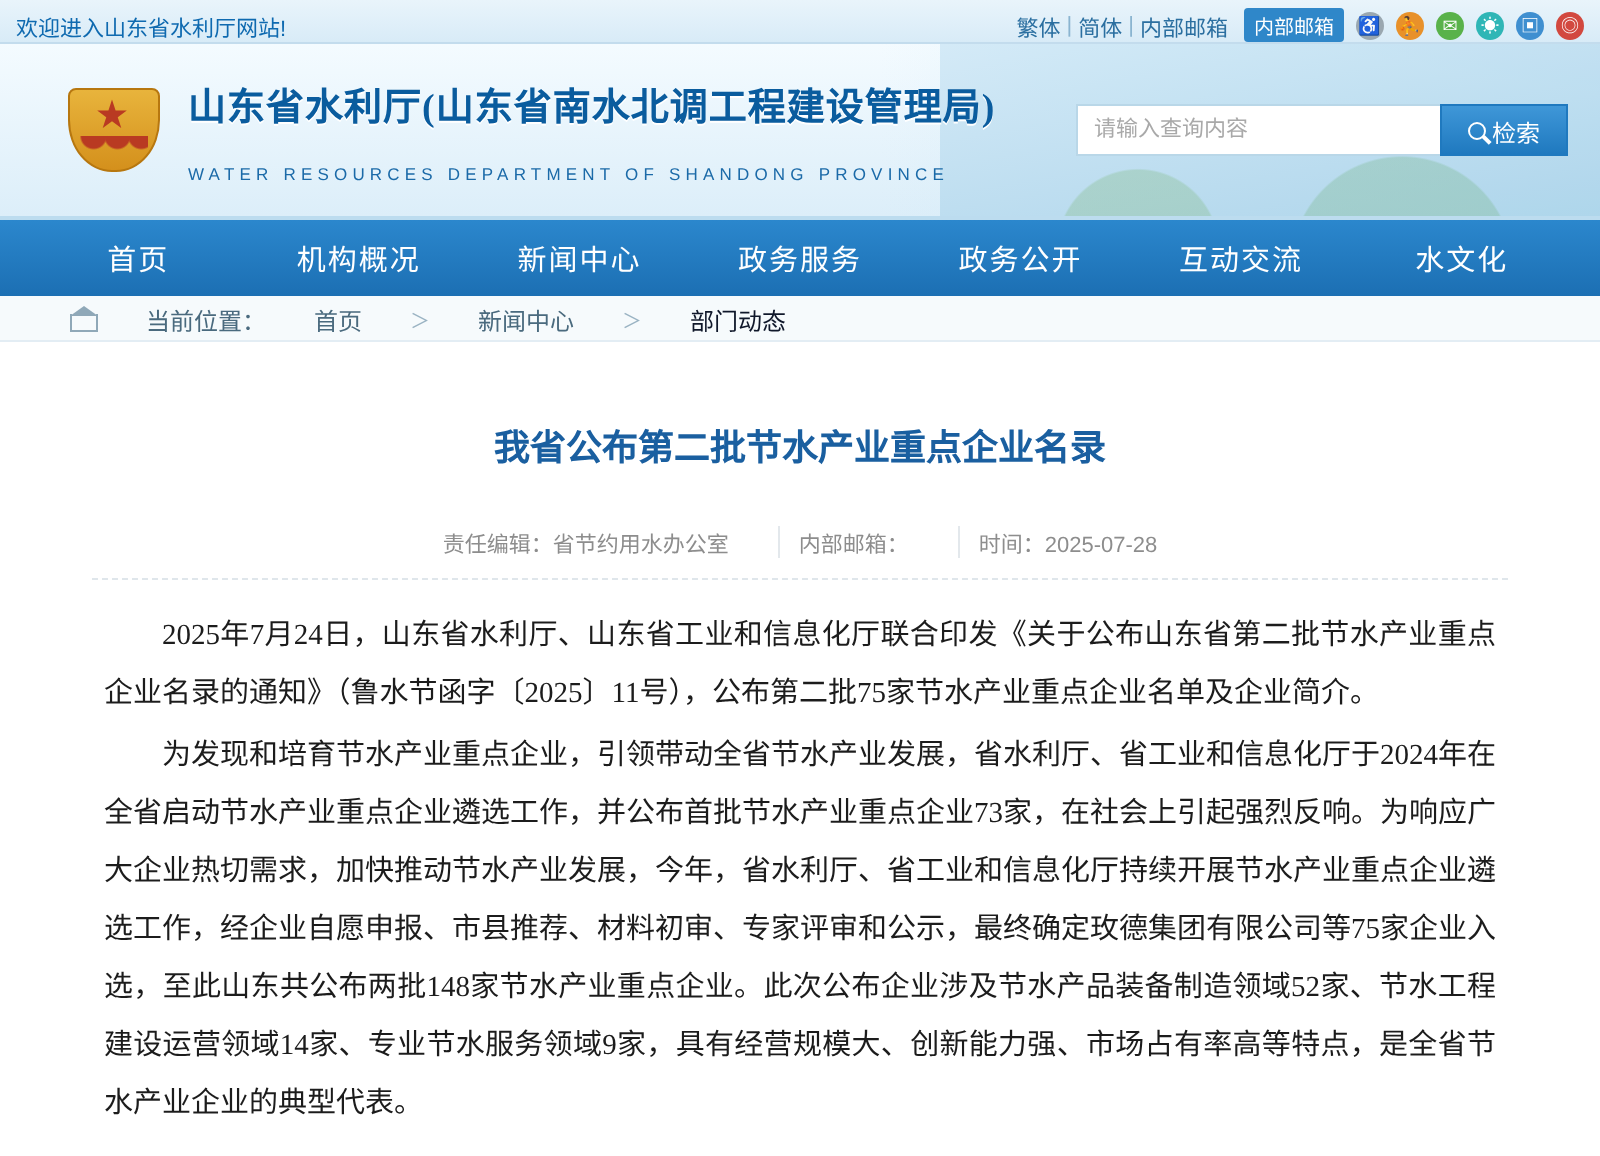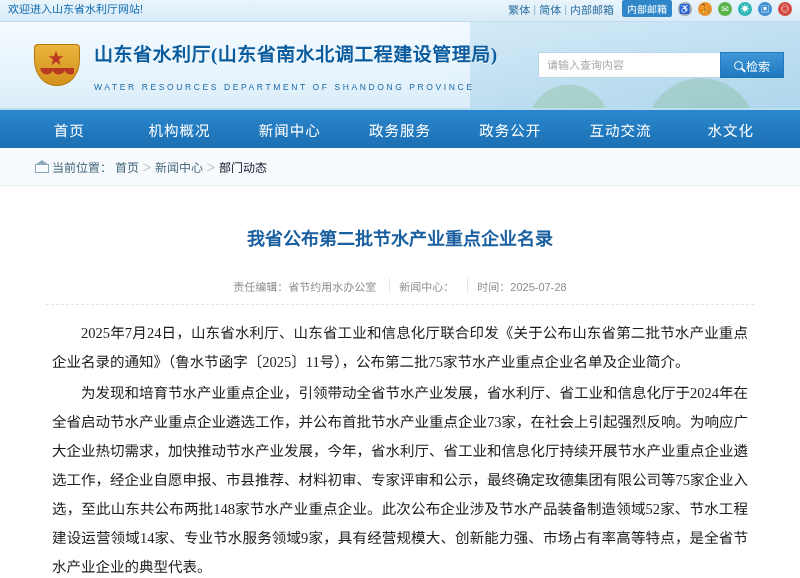--- a/index.html
+++ b/index.html
@@ -11,21 +11,21 @@
     background: #ffffff;
   }
   body { position: relative; }
 
   
   .topbar {
     height: 22px;
     background: linear-gradient(#e9f4fb, #d8ebf7);
     border-bottom: 1px solid #c3dced;
     display: flex;
-    align-items: flex-start;
+    align-items: flex-end;
     padding: 0 8px;
     font-size: 11px;
     color: #1a5b8f;
   }
   .topbar-welcome { flex: 0 0 auto; color: #0f6ab0; font-size: 11px; }
   .topbar-right {
     margin-left: auto;
     display: flex;
     align-items: center;
     gap: 4px;
@@ -197,24 +197,24 @@
     cursor: pointer;
     font-family: "Liberation Serif", serif;
   }
 
   
   .page {
     background: #f3f8fb;
     min-height: 100px;
   }
   .breadcrumb {
-    height: 38px;
-    display: flex;
-    align-items: center;
-    gap: 3px;
+    height: 23px;
+    display: flex;
+    align-items: center;
+    gap: 24px;
     padding: 0 34px;
     font-size: 12px;
     color: #5b7688;
     border-bottom: 1px solid #e3edf4;
     background: #f6fafc;
   }
   .home-ico {
     width: 15px; height: 13px;
     position: relative;
     display: inline-block;
@@ -249,21 +249,21 @@
     font-family: "Liberation Serif", serif;
     font-size: 18px;
     font-weight: bold;
     color: #1a5fa0;
     padding: 6px 0 16px;
   }
   .meta-bar {
     display: flex;
     justify-content: center;
     align-items: center;
-    gap: 4px;
+    gap: 16px;
     font-size: 11px;
     color: #8d8d8d;
     border-bottom: 1px dashed #dfe6eb;
     padding-bottom: 10px;
   }
   .meta-item { padding: 0 9px; white-space: nowrap; }
   .meta-item + .meta-item { border-left: 1px solid #e3e8ec; }
 
   .body-text {
     padding: 14px 6px 10px;
@@ -339,21 +339,21 @@
     <a href="#">新闻中心</a>
     <span class="arrow">＞</span>
     <span class="current">部门动态</span>
   </div>
 
   <div class="article">
     <h1 class="article-title">我省公布第二批节水产业重点企业名录</h1>
 
     <div class="meta-bar">
       <span class="meta-item">责任编辑：省节约用水办公室</span>
-      <span class="meta-item">新闻中心：</span>
+      <span class="meta-item">内部邮箱：</span>
       <span class="meta-item">时间：2025-07-28</span>
     </div>
 
     <div class="body-text">
       <p>2025年7月24日，山东省水利厅、山东省工业和信息化厅联合印发《关于公布山东省第二批节水产业重点企业名录的通知》（鲁水节函字〔2025〕11号），公布第二批75家节水产业重点企业名单及企业简介。</p>
       <p>为发现和培育节水产业重点企业，引领带动全省节水产业发展，省水利厅、省工业和信息化厅于2024年在全省启动节水产业重点企业遴选工作，并公布首批节水产业重点企业73家，在社会上引起强烈反响。为响应广大企业热切需求，加快推动节水产业发展，今年，省水利厅、省工业和信息化厅持续开展节水产业重点企业遴选工作，经企业自愿申报、市县推荐、材料初审、专家评审和公示，最终确定玫德集团有限公司等75家企业入选，至此山东共公布两批148家节水产业重点企业。此次公布企业涉及节水产品装备制造领域52家、节水工程建设运营领域14家、专业节水服务领域9家，具有经营规模大、创新能力强、市场占有率高等特点，是全省节水产业企业的典型代表。</p>
     </div>
   </div>
 </div>
 

